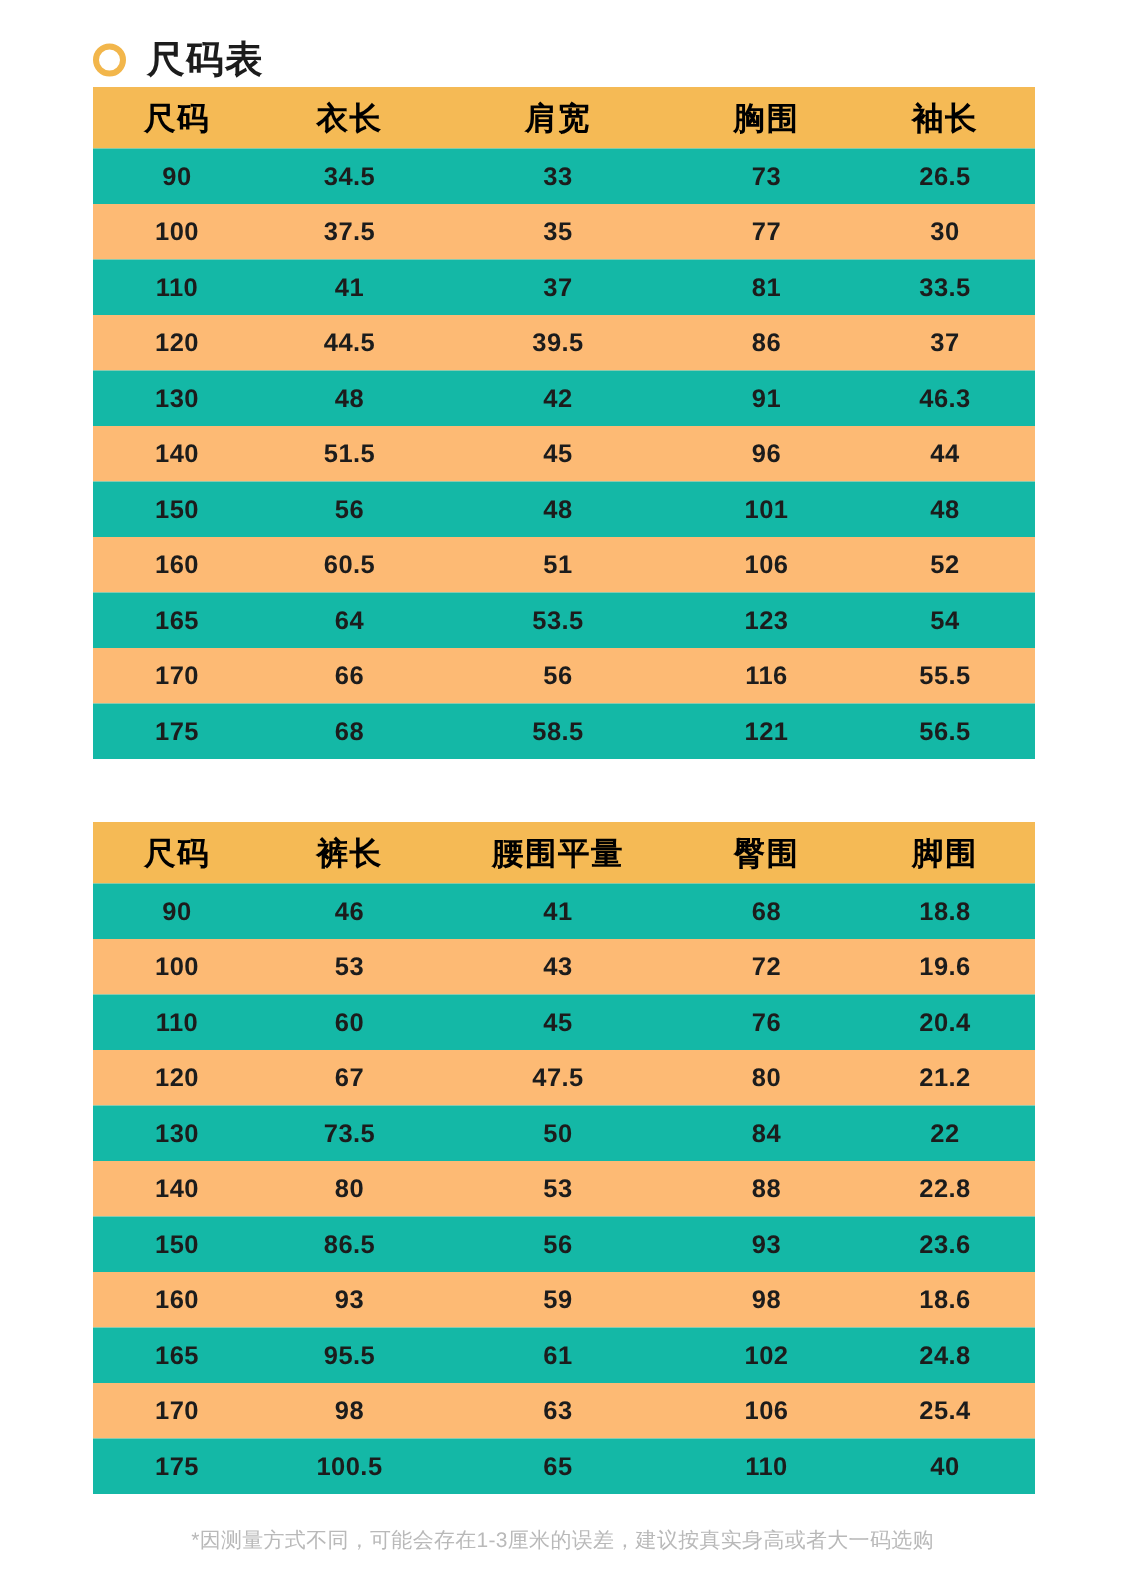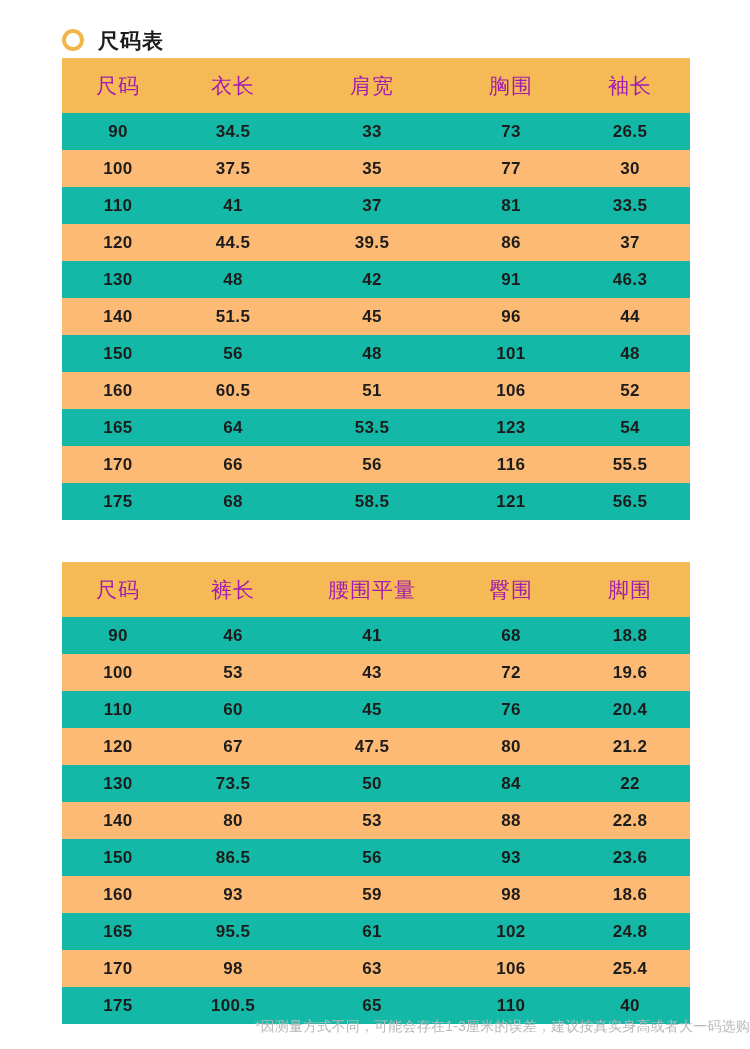--- a/index.html
+++ b/index.html
@@ -33,21 +33,21 @@
   .title-ring {
     width: 22px;
     height: 22px;
     border: 4px solid #F2B64B;
     border-radius: 50%;
     flex: 0 0 auto;
     display: block;
   }
   .title-text {
     margin-left: 14px;
-    font-size: 21px;
+    font-size: 25px;
     font-weight: 700;
     letter-spacing: 1px;
     color: #1c1c1c;
     line-height: 1;
     white-space: nowrap;
   }
 
   
   .table-wrap {
     width: 628px;
@@ -55,25 +55,25 @@
   }
   .table-wrap.second { margin-top: 42px; }
 
   table.size-table {
     width: 628px;
     border-collapse: collapse;
     table-layout: fixed;
   }
   table.size-table thead th {
     background: #F5BA55;
-    color: #a21caf;
+    color: #000000;
     font-size: 21px;
-    font-weight: 400;
+    font-weight: 700;
     letter-spacing: 1px;
-    height: 55px;
+    height: 41px;
     text-align: center;
     vertical-align: middle;
     padding: 0;
     border: none;
   }
   table.size-table tbody td {
     height: 37px;
     text-align: center;
     vertical-align: middle;
     font-size: 17px;
@@ -92,21 +92,21 @@
   col.c2 { width: 160px; }
   col.c3 { width: 118px; }
   col.c4 { width: 120px; }
 
   
   .footnote {
     position: absolute;
     left: 0;
     right: 0;
     bottom: 12px;
-    text-align: right;
+    text-align: center;
     font-size: 14px;
     color: #b9b9b9;
     letter-spacing: 0.2px;
     line-height: 1.4;
     white-space: nowrap;
   }
 </style>
 </head>
 <body>
 

